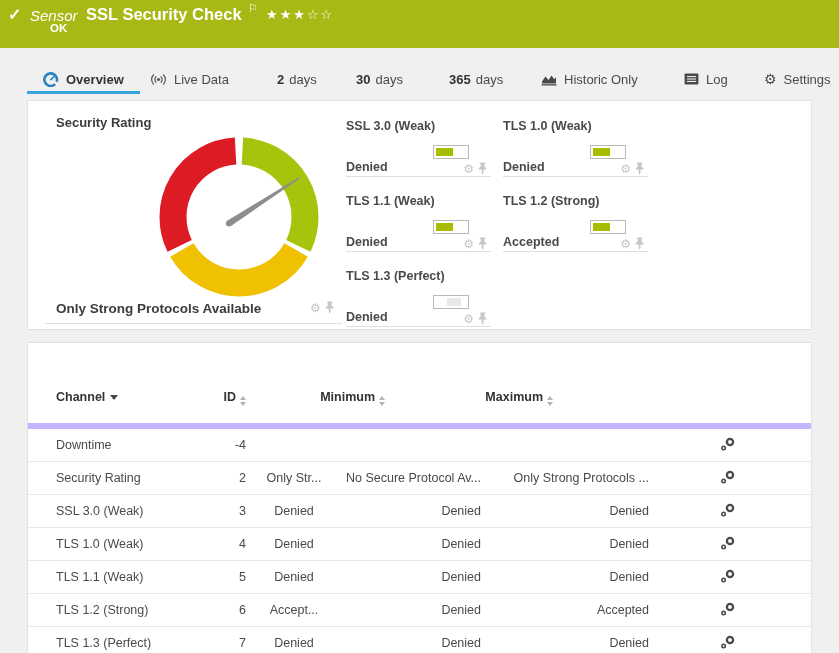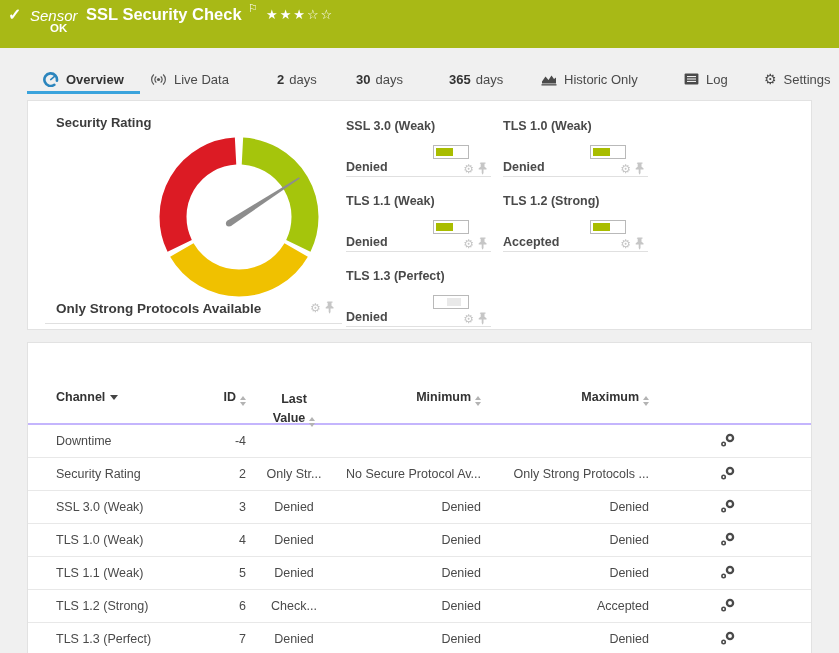--- a/index.html
+++ b/index.html
@@ -40,21 +40,21 @@
   .tile{position:absolute;width:145px;height:57px;border-bottom:1px solid #e0e0e0;box-sizing:content-box;}
   .tile .ttitle{position:absolute;left:0;top:0;font-size:12.5px;font-weight:600;color:#4a4a4a;}
   .tile .barbox{position:absolute;top:26px;right:22px;width:36px;height:14px;border:1px solid #b9b9b9;background:#fff;box-sizing:border-box;}
   .tile .barfill{position:absolute;top:2px;left:2px;width:17px;height:8px;}
   .tile .barfill.right{left:13px;width:14px;}
   .tile .tvalue{position:absolute;left:0;top:41px;font-size:12.5px;font-weight:600;color:#4a4a4a;}
   .tile .ticons{position:absolute;right:3px;top:43px;display:flex;gap:4px;align-items:center;}
   .minigear{font-size:12px;color:#c6c6c6;line-height:1;}
 
   
-  .thead{display:flex;align-items:flex-start;padding-top:47px;height:33px;border-bottom:2px solid #c4b5fd;
+  .thead{display:flex;align-items:flex-start;padding-top:47px;height:33px;border-bottom:6px solid #c4b5fd;
          font-size:12.5px;font-weight:bold;color:#333;box-sizing:content-box;}
   .trow{display:flex;align-items:center;height:32px;border-bottom:1px solid #e8e8e8;
         font-size:12.5px;color:#4a4a4a;}
   .c{box-sizing:border-box;}
   .c1{width:190px;padding-left:28px;text-align:left;}
   .c2{width:28px;text-align:right;}
   .c3{width:96px;text-align:center;}
   .c4{width:139px;text-align:right;}
   .c5{width:168px;text-align:right;}
   .c6{flex:1;padding-left:70px;}
@@ -257,24 +257,20 @@
   </div>
 
   <div class="panel panel2">
 
     <div class="thead">
       <div class="c c1"><span>Channel</span><span class="caret"></span></div>
       <div class="c c2" style="white-space:nowrap;"><span>ID</span><span class="sort">
             <i class="up"></i>
             <i class="down"></i>
           </span></div>
-      <div class="c c3"><span class="hwrap"><span>Last Value</span><span class="sort">
-              <i class="up"></i>
-              <i class="down"></i>
-            </span></span></div>
       <div class="c c4"><span>Minimum</span><span class="sort">
             <i class="up"></i>
             <i class="down"></i>
           </span></div>
       <div class="c c5"><span>Maximum</span><span class="sort">
             <i class="up"></i>
             <i class="down"></i>
           </span></div>
       <div class="c c6"></div>
     </div>
@@ -335,21 +331,21 @@
       <div class="c c5">Denied</div>
       <div class="c c6"><span class="chcfg"><svg width="17" height="16" viewBox="0 0 17 16">
               <circle cx="11" cy="6" r="3.1" fill="none" stroke="#4a4a4a" stroke-width="2.3"></circle>
               <circle cx="4.6" cy="12" r="1.7" fill="none" stroke="#4a4a4a" stroke-width="1.6"></circle>
             </svg></span></div>
     </div>
 
     <div class="trow">
       <div class="c c1">TLS 1.2 (Strong)</div>
       <div class="c c2">6</div>
-      <div class="c c3">Check...</div>
+      <div class="c c3">Accept...</div>
       <div class="c c4">Denied</div>
       <div class="c c5">Accepted</div>
       <div class="c c6"><span class="chcfg"><svg width="17" height="16" viewBox="0 0 17 16">
               <circle cx="11" cy="6" r="3.1" fill="none" stroke="#4a4a4a" stroke-width="2.3"></circle>
               <circle cx="4.6" cy="12" r="1.7" fill="none" stroke="#4a4a4a" stroke-width="1.6"></circle>
             </svg></span></div>
     </div>
 
     <div class="trow">
       <div class="c c1">TLS 1.3 (Perfect)</div>

